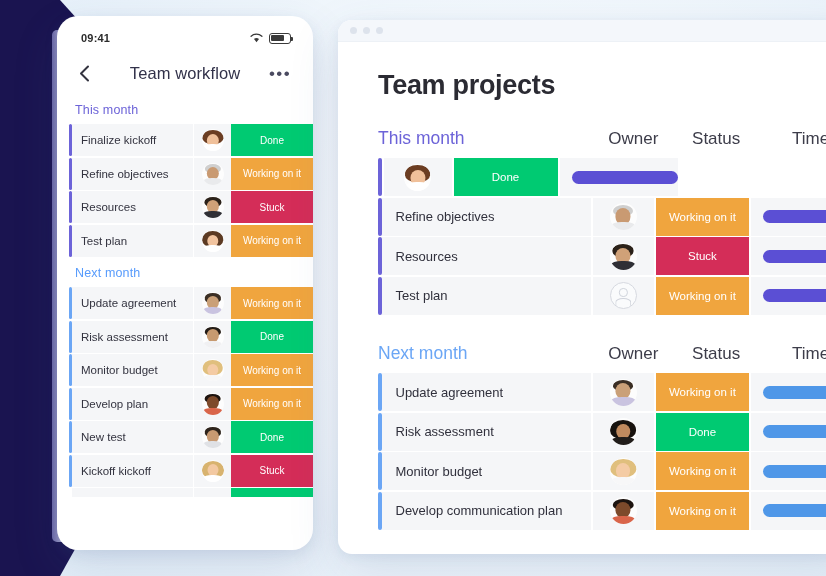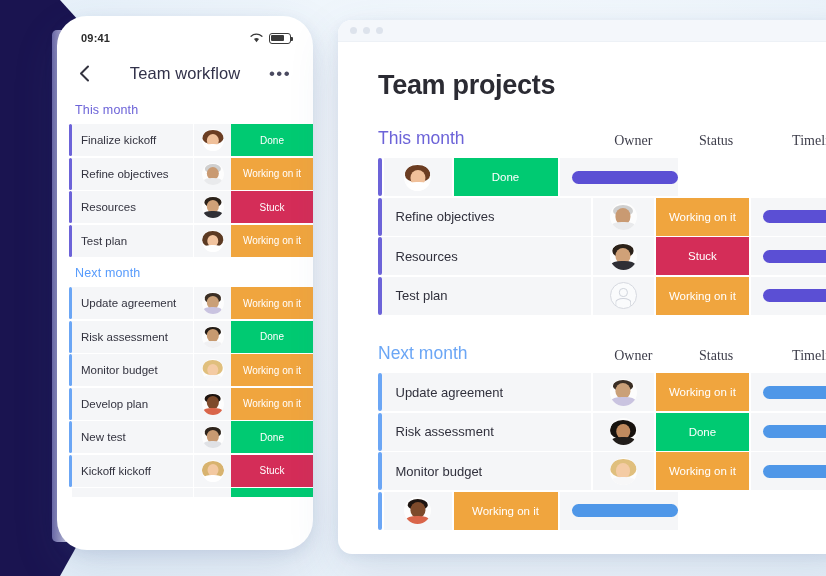--- a/index.html
+++ b/index.html
@@ -23,21 +23,21 @@
     position:absolute; left:52px; top:30px; width:14px; height:512px;
     background:linear-gradient(90deg,#6d6aa8 0%, #9a97c4 55%, #c9c7de 100%);
     border-radius:5px 0 0 5px;
     z-index:2;
   }
 
   
   .phone{
     position:absolute; left:57px; top:16px; width:256px; height:534px;
     background:#ffffff;
-    border-radius:30px;
+    border-radius:21px;
     box-shadow: 0 18px 46px rgba(60,90,140,.16), 0 4px 14px rgba(60,90,140,.10);
     overflow:hidden;
     z-index:3;
   }
   .phone-status{
     height:34px; display:flex; align-items:center;
     justify-content:space-between; padding:10px 22px 0 24px;
   }
   .clock{ font-size:11px; font-weight:bold; color:#2b2b2b; letter-spacing:.2px;}
   .status-icons{ display:flex; align-items:center; gap:6px;}
@@ -122,21 +122,21 @@
   .d-body{ padding:28px 0 0 40px; }
   .d-title{
     font-size:27px; color:#2b2b33; font-weight:bold; letter-spacing:-.3px; margin-bottom:26px;
   }
   .d-sechead{
     display:flex; align-items:flex-end; margin-bottom:9px; height:22px;
   }
   .d-sechead .nm{ font-size:17.5px; width:236px;}
   .d-sechead .nm.purple{ color:#6c63d8;}
   .d-sechead .nm.blue{ color:#6ba6f5;}
-  .col-h{ font-size:14px; color:#3d3d4a; text-align:center;font-family:Liberation Serif, serif;}
+  .col-h{ font-size:17px; color:#3d3d4a; text-align:center;}
   .col-owner{ width:70px;}
   .col-status{ width:106px;}
   .col-time{ width:96px; text-align:left; padding-left:26px; overflow:hidden; white-space:nowrap;}
 
   .d-row{ display:flex; align-items:stretch; height:38px; margin-bottom:1.5px;}
   .d-accent{ width:3.5px; flex:0 0 3.5px; border-radius:2px;}
   .d-task{
     width:232px; background:#f5f6f8; display:flex; align-items:center;
     padding-left:14px; font-size:13px; color:#30303c; white-space:nowrap;
   }
@@ -440,20 +440,21 @@
               <span class="body" style="width:84%;height:28%;background:#f7f7f8"></span>
             </span>
           </div>
           <div class="d-status" style="background:#f0a53e">Working on it</div>
           <div class="d-time">
             <span class="tbar" style="background:#4f97e8"></span>
           </div>
         </div>
         <div class="d-row">
           <div class="d-accent" style="background:#6ba6f5"></div>
+          <div class="d-task">Develop communication plan</div>
           <div class="d-owner">
             <span class="av big">
               <span class="hair" style="top:6%;width:76%;height:44%;background:#1d1410"></span>
               <span class="face" style="top:18%;width:56%;height:58%;background:#7d4a2b"></span>
               <span class="body" style="width:88%;height:30%;background:#d9654a"></span>
             </span>
           </div>
           <div class="d-status" style="background:#f0a53e">Working on it</div>
           <div class="d-time">
             <span class="tbar" style="background:#4f97e8"></span>

